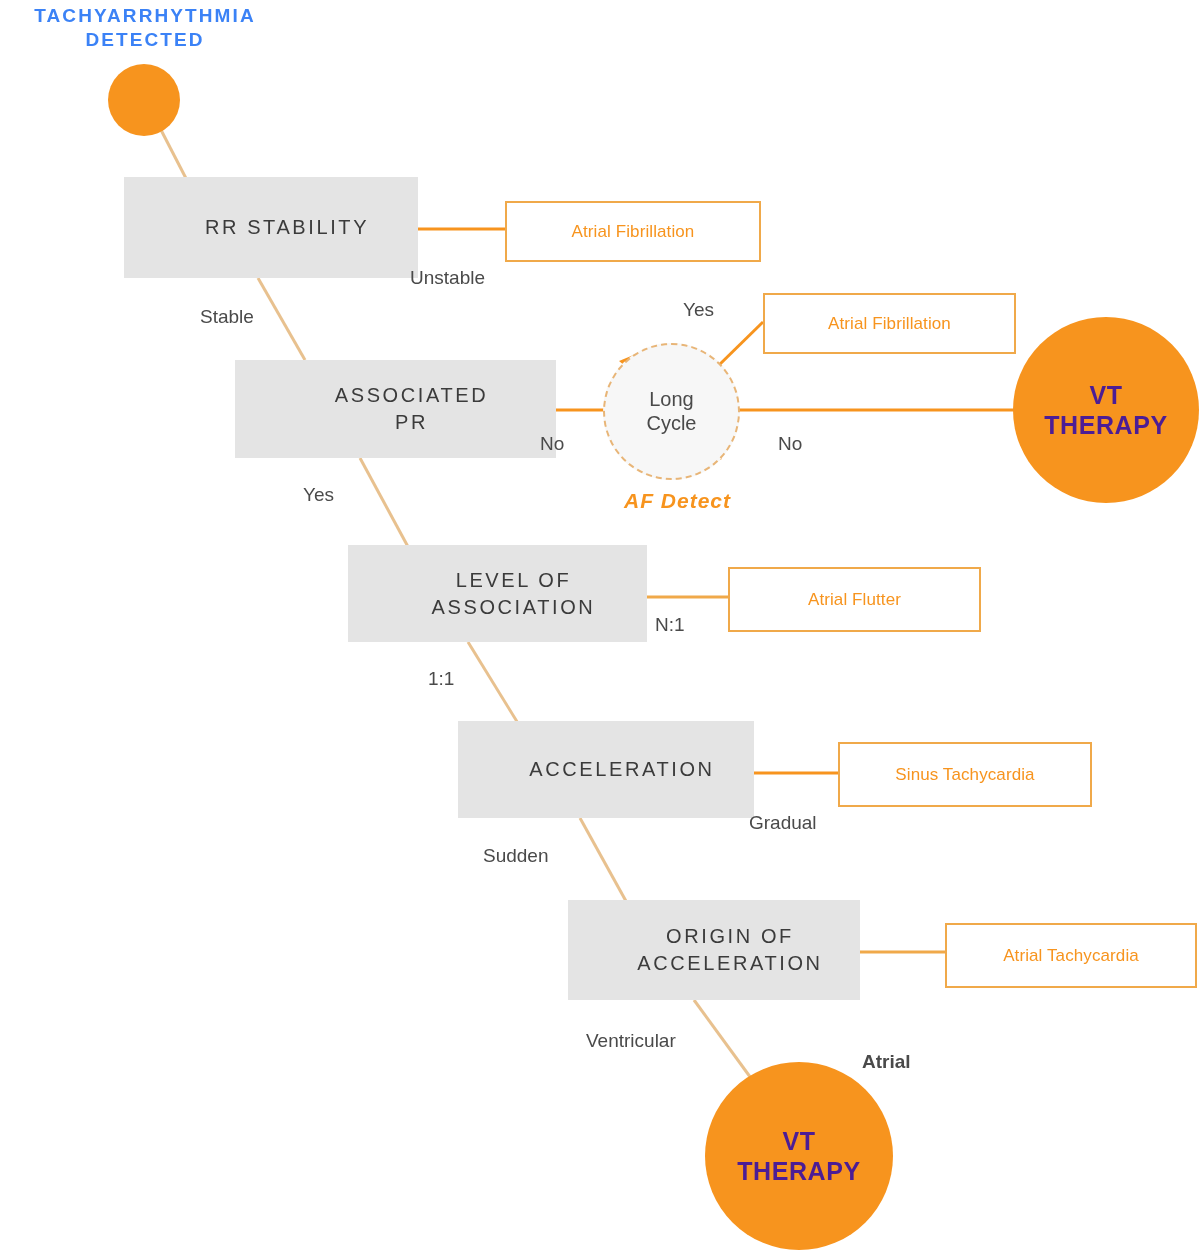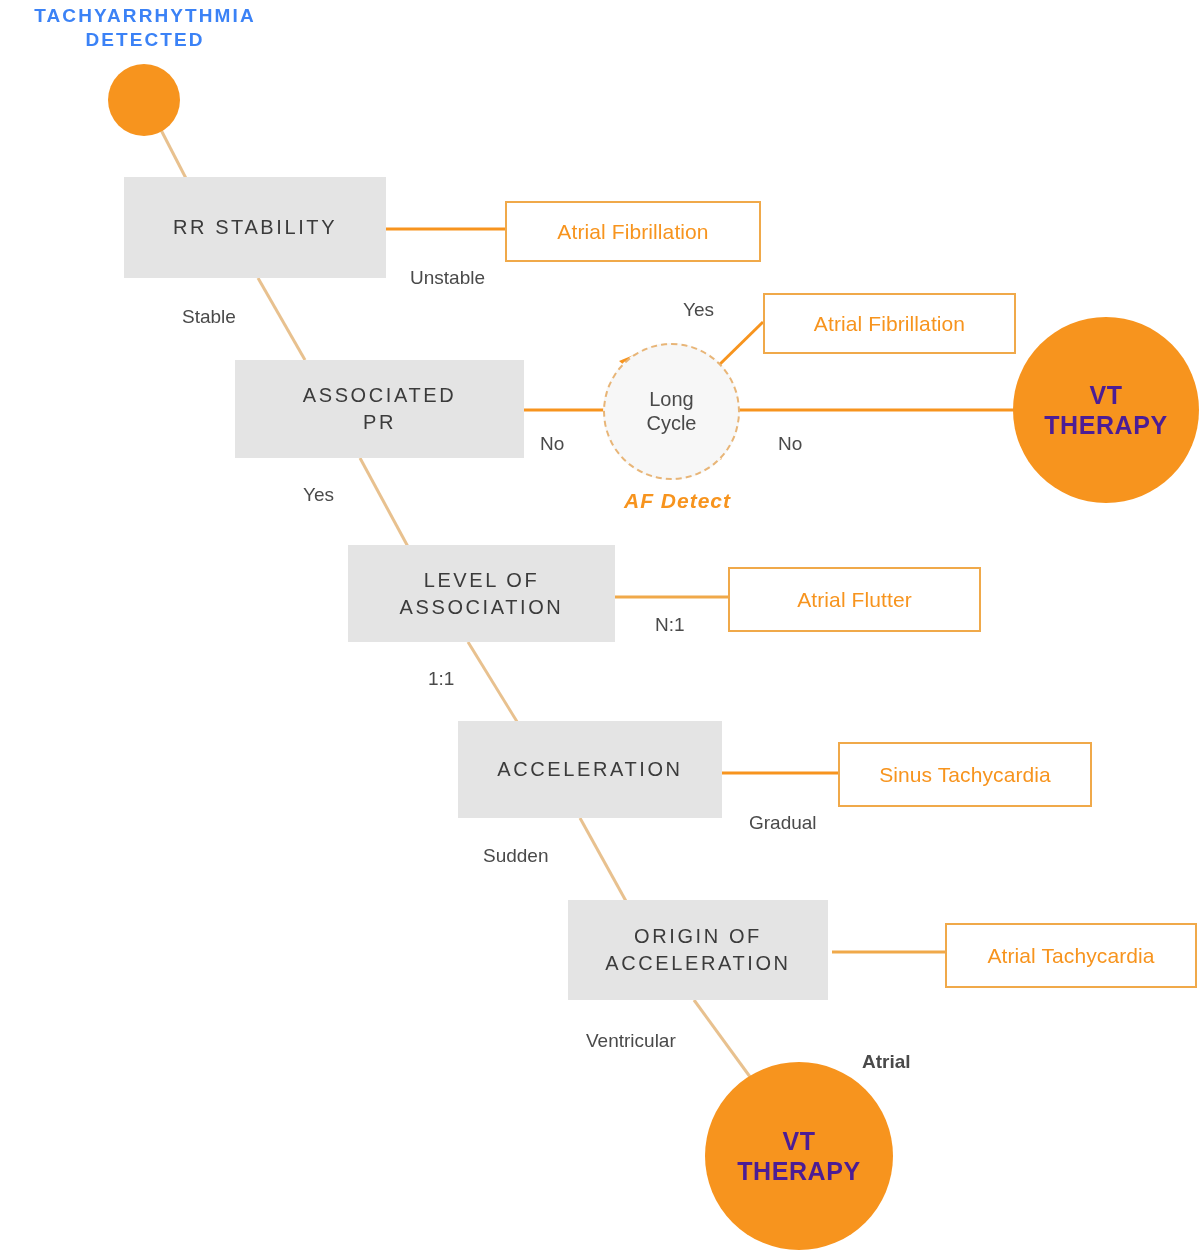--- a/index.html
+++ b/index.html
@@ -42,33 +42,34 @@
     background: #e4e4e4;
     display: flex;
     align-items: center;
     justify-content: center;
     text-align: center;
     color: #3b3b3b;
     font-size: 20px;
     letter-spacing: 2.6px;
     line-height: 1.34;
     white-space: pre-line;
+    padding-left: 32px;
   }
 
   
   .obox {
     position: absolute;
     border: 2px solid #F0A94A;
     background: #ffffff;
     display: flex;
     align-items: center;
     justify-content: center;
     text-align: center;
     color: #F7941E;
-    font-size: 21px;
+    font-size: 17px;
     letter-spacing: 0.1px;
   }
 
   
   .ocircle {
     position: absolute;
     border-radius: 50%;
     background: #F7941E;
     display: flex;
     align-items: center;
@@ -185,21 +186,21 @@
   <div class="sublabel" style="left:624px; top:489px;">AF Detect</div>
 
   <div class="ocircle" style="left:1013px; top:317px; width:186px; height:186px; font-size:25px; letter-spacing:0.6px;">VT
 THERAPY</div>
 
   <div class="ocircle" style="left:705px; top:1062px; width:188px; height:188px; font-size:25px; letter-spacing:0.6px;">VT
 THERAPY</div>
 
   <div class="elabel" style="left:410px; top:267px;">Unstable</div>
 
-  <div class="elabel" style="left:182px; top:306px;">Stable</div>
+  <div class="elabel" style="left:200px; top:306px;">Stable</div>
 
   <div class="elabel" style="left:303px; top:484px;">Yes</div>
 
   <div class="elabel" style="left:540px; top:433px;">No</div>
 
   <div class="elabel" style="left:683px; top:299px;">Yes</div>
 
   <div class="elabel" style="left:778px; top:433px;">No</div>
 
   <div class="elabel" style="left:655px; top:614px;">N:1</div>

